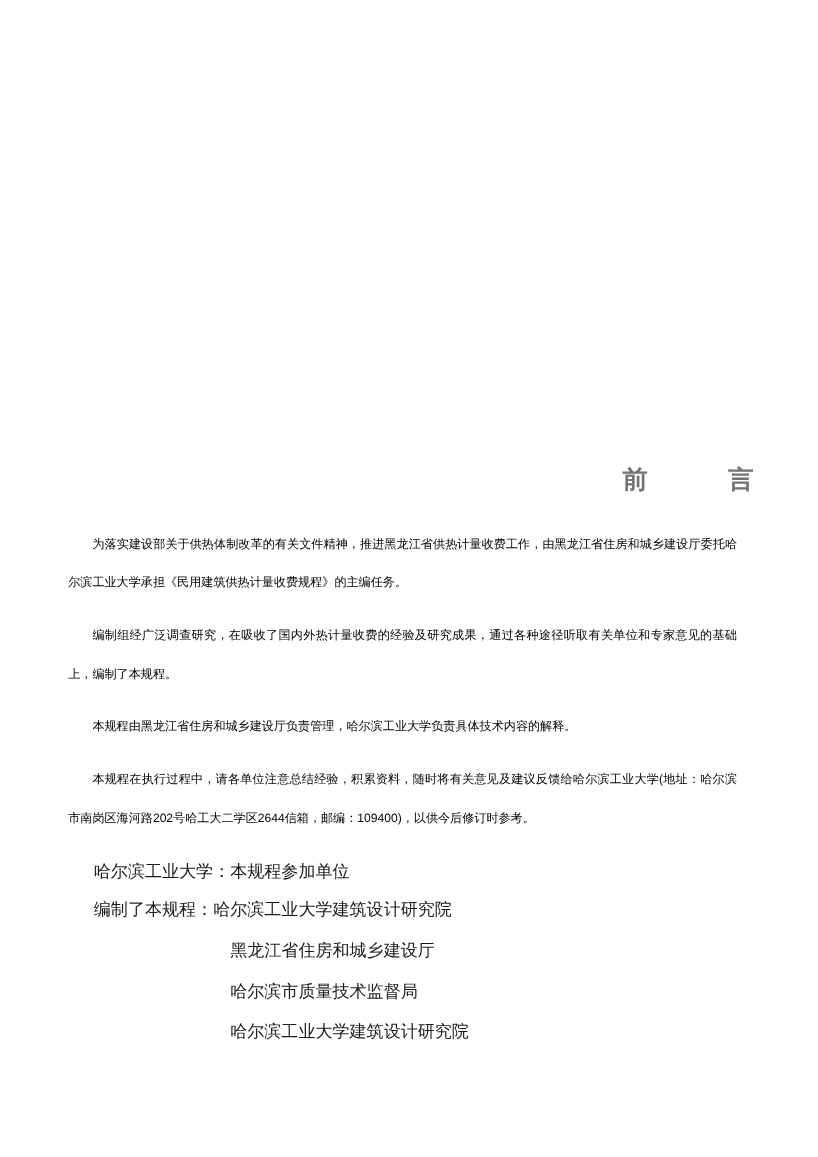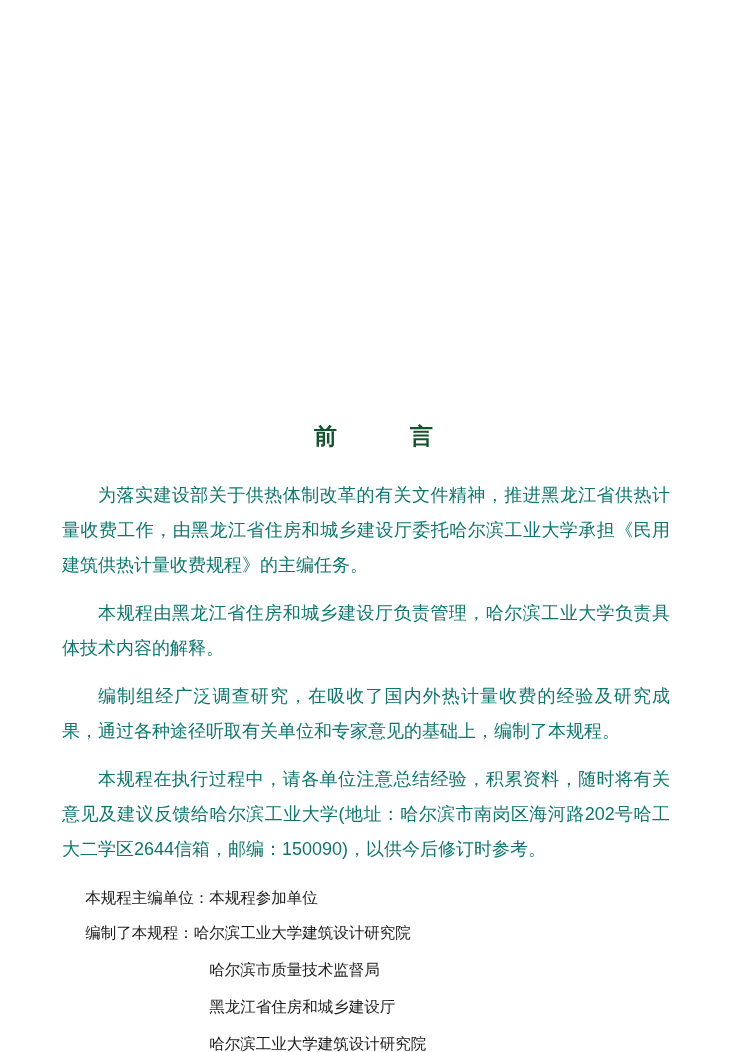--- a/index.html
+++ b/index.html
@@ -20,32 +20,32 @@
     left: 62px;
     top: 420px;
     width: 624px;
     color: #1a1a1a;
   }
   .doc-title {
     margin: 0 0 26px 0;
     font-size: 23px;
     line-height: 32px;
     font-weight: bold;
-    text-align: center;
-    color: #14532d;
+    text-align: right;
+    color: #737373;
     letter-spacing: 1px;
   }
   .para {
     margin: 0 16px 13px 0;
-    font-size: 18px;
+    font-size: 11px;
     line-height: 35px;
     text-align: justify;
     text-justify: inter-ideograph;
     text-indent: 2em;
-    color: #0f766e;
+    color: #000000;
   }
   .unit-block {
     margin-top: 13px;
   }
   .unit-line {
     font-size: 15.5px;
     line-height: 35px;
     padding-left: 1.5em;
     white-space: nowrap;
   }
@@ -60,37 +60,37 @@
 </head>
 <body>
 
 <div class="page">
   <div class="content">
 
     <h1 class="doc-title">前　　　言</h1>
 
     <p class="para">为落实建设部关于供热体制改革的有关文件精神，推进黑龙江省供热计量收费工作，由黑龙江省住房和城乡建设厅委托哈尔滨工业大学承担《民用建筑供热计量收费规程》的主编任务。</p>
 
+    <p class="para">编制组经广泛调查研究，在吸收了国内外热计量收费的经验及研究成果，通过各种途径听取有关单位和专家意见的基础上，编制了本规程。</p>
+
     <p class="para">本规程由黑龙江省住房和城乡建设厅负责管理，哈尔滨工业大学负责具体技术内容的解释。</p>
 
-    <p class="para">编制组经广泛调查研究，在吸收了国内外热计量收费的经验及研究成果，通过各种途径听取有关单位和专家意见的基础上，编制了本规程。</p>
-
-    <p class="para">本规程在执行过程中，请各单位注意总结经验，积累资料，随时将有关意见及建议反馈给哈尔滨工业大学(地址：哈尔滨市南岗区海河路202号哈工大二学区2644信箱，邮编：150090)，以供今后修订时参考。</p>
+    <p class="para">本规程在执行过程中，请各单位注意总结经验，积累资料，随时将有关意见及建议反馈给哈尔滨工业大学(地址：哈尔滨市南岗区海河路202号哈工大二学区2644信箱，邮编：109400)，以供今后修订时参考。</p>
 
     <div class="unit-block">
 
       <div class="unit-line">
-        <span>本规程主编单位：</span><span>本规程参加单位</span>
+        <span>哈尔滨工业大学：</span><span>本规程参加单位</span>
       </div>
 
       <div class="unit-line">
         <span>编制了本规程：</span><span>哈尔滨工业大学建筑设计研究院</span>
       </div>
 
+      <div class="unit-cont">黑龙江省住房和城乡建设厅</div>
+
       <div class="unit-cont">哈尔滨市质量技术监督局</div>
-
-      <div class="unit-cont">黑龙江省住房和城乡建设厅</div>
 
       <div class="unit-cont">哈尔滨工业大学建筑设计研究院</div>
 
     </div>
   </div>
 </div>
 
 </body></html>

